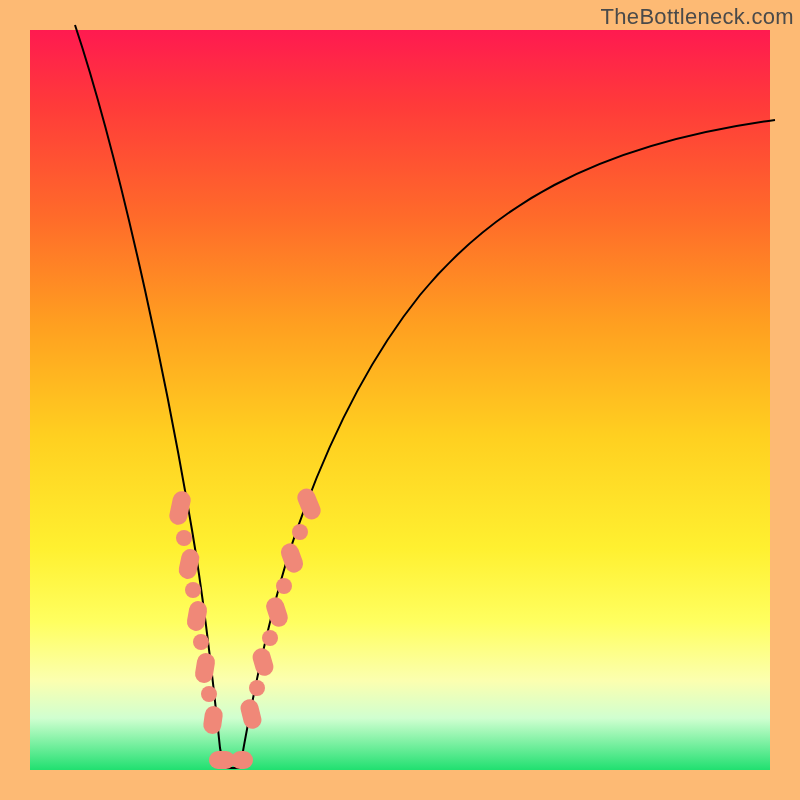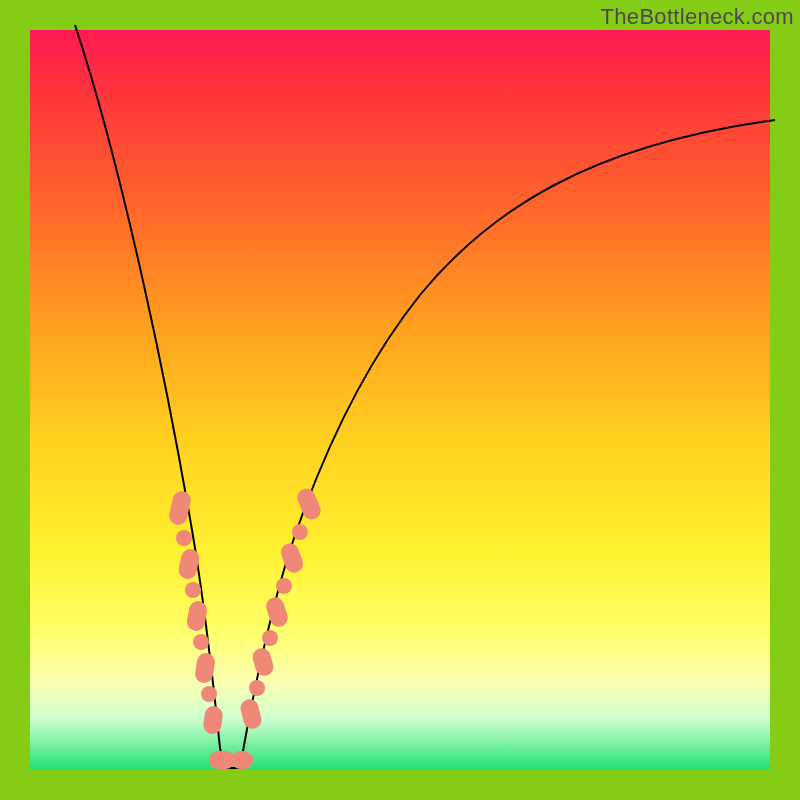--- a/index.html
+++ b/index.html
@@ -8,21 +8,21 @@
     width: 800px;
     height: 800px;
     background: #000;
     font-family: Arial, Helvetica, sans-serif;
     overflow: hidden;
   }
   .stage {
     position: relative;
     width: 800px;
     height: 800px;
-    background: #84cc16;
+    background: #fdba74;
   }
   .plot-area {
     position: absolute;
     left: 30px;
     top: 30px;
     width: 740px;
     height: 740px;
     background: linear-gradient(
       to bottom,
       #ff1a50 0%,

